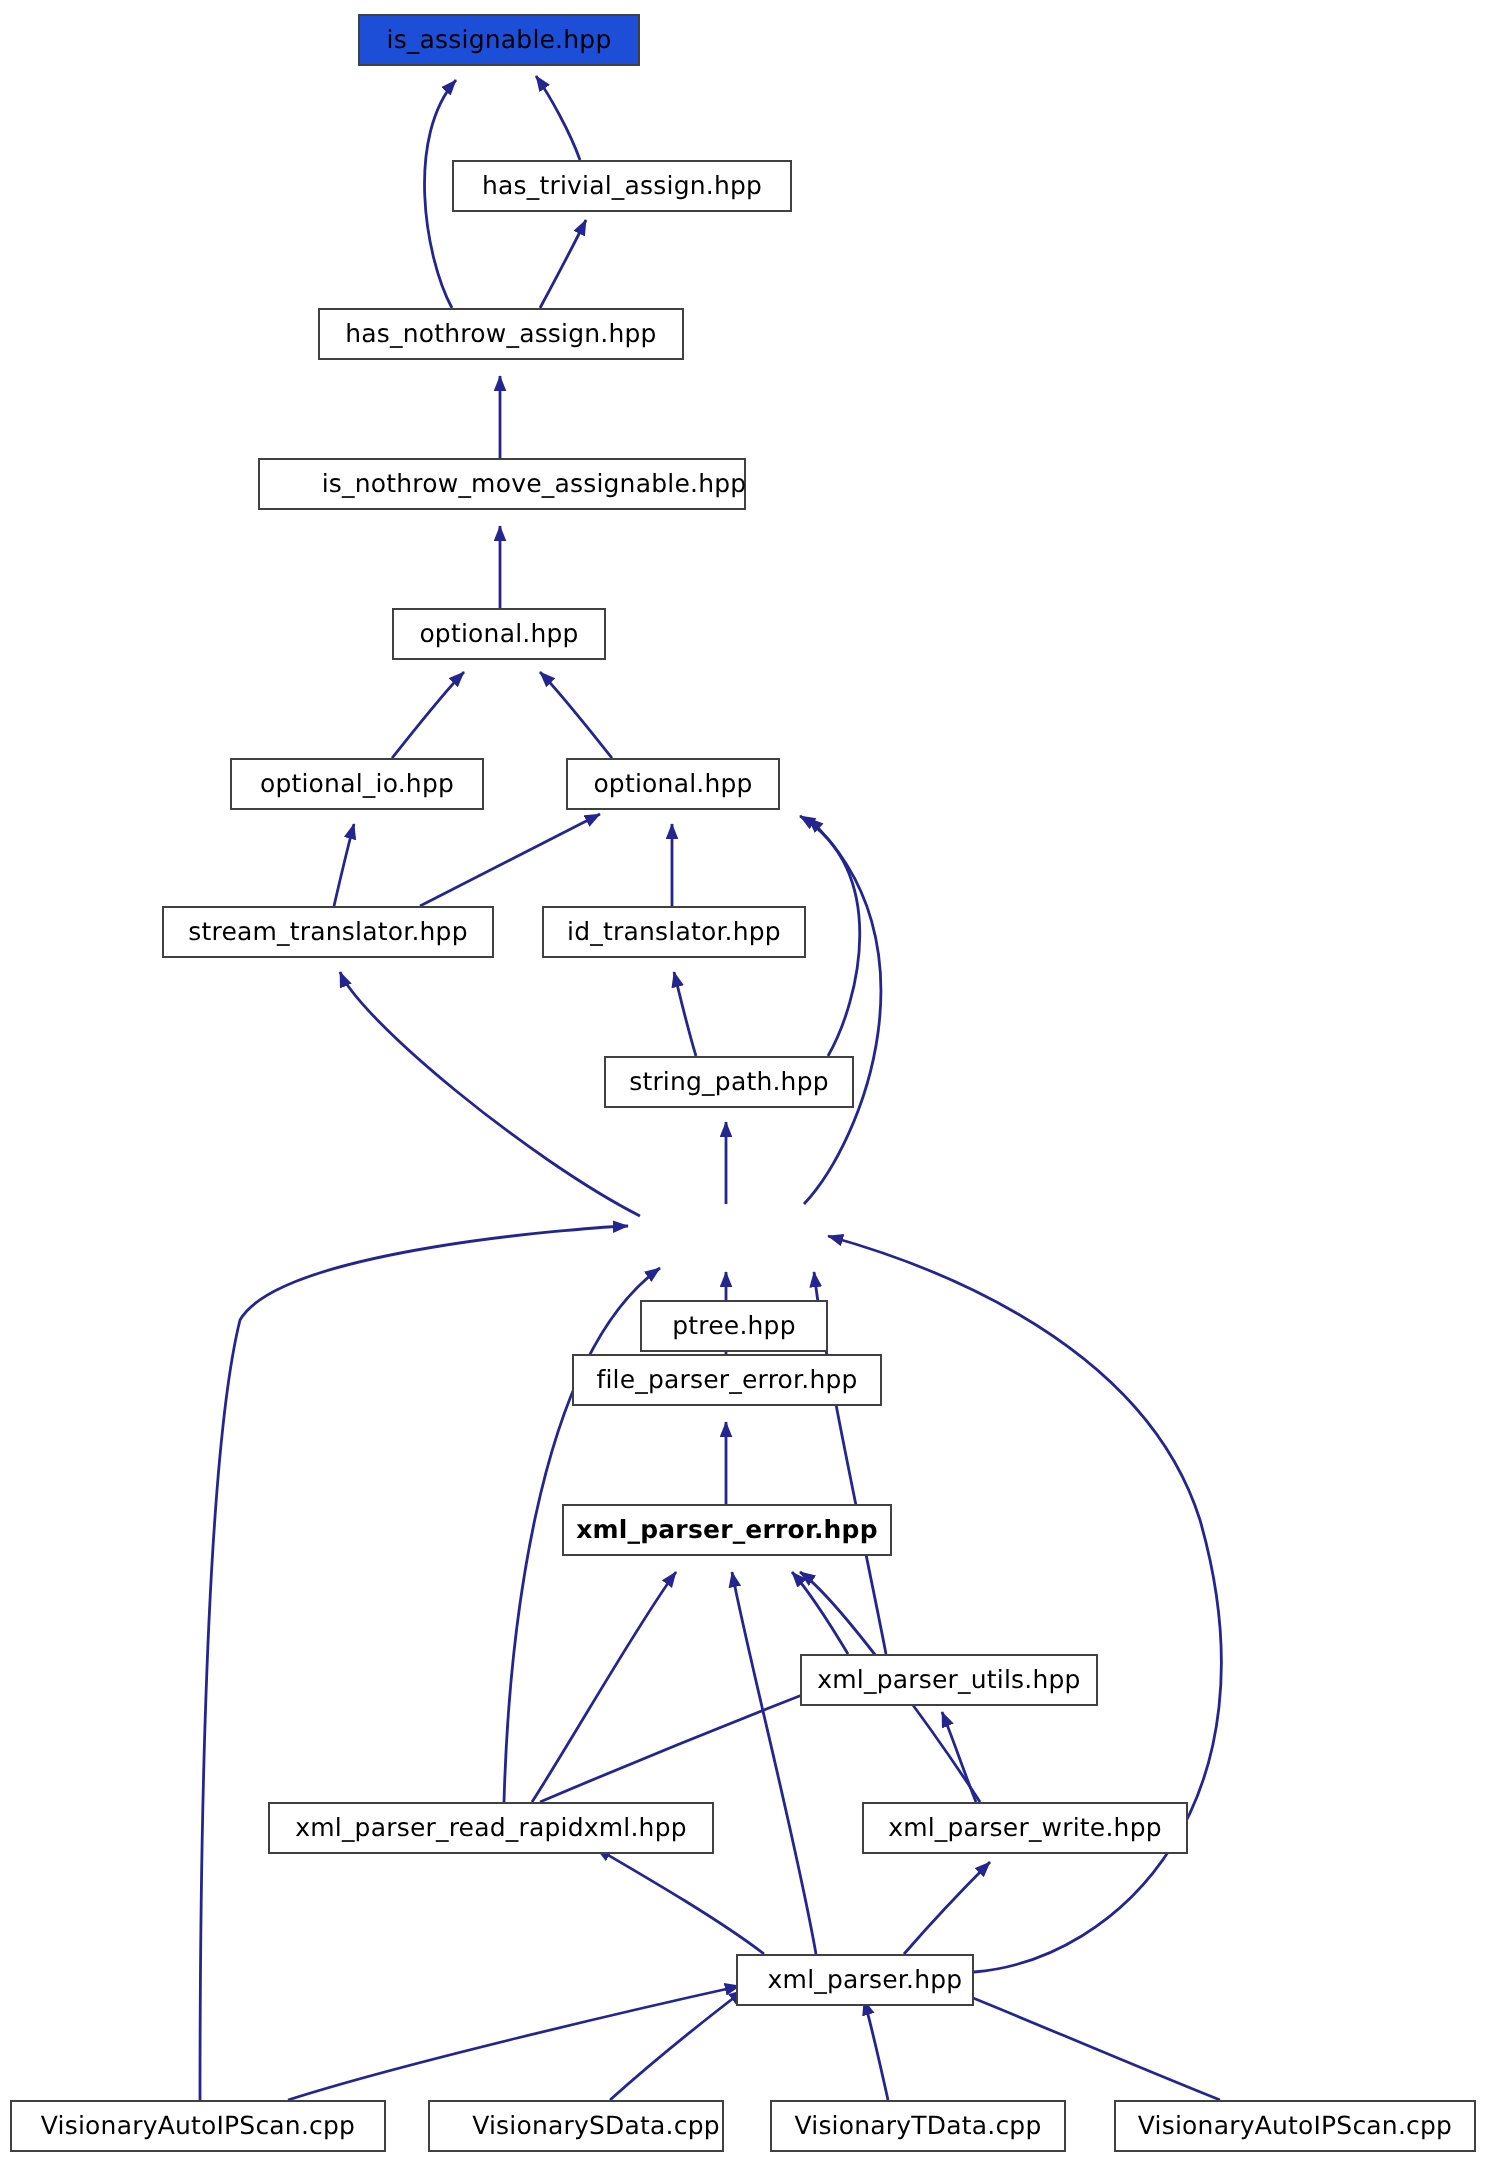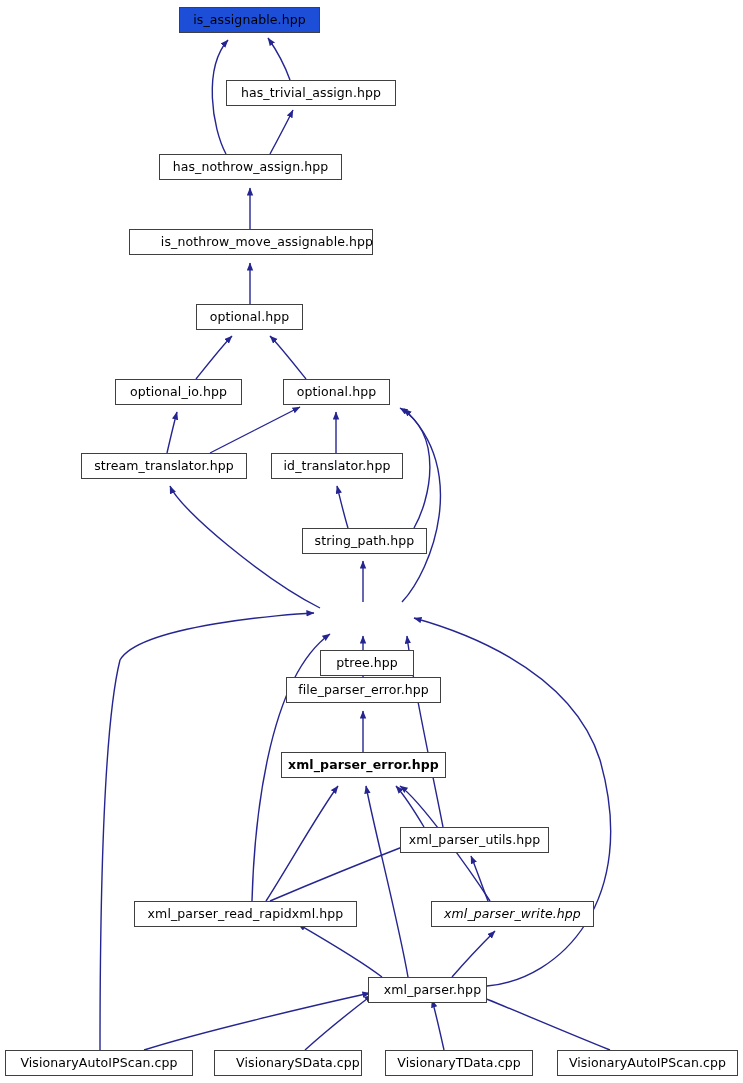--- a/index.html
+++ b/index.html
@@ -132,21 +132,21 @@
       </div>
       <div class="node" style="left: 281px; top: 752px; width: 165px; height: 26px; font-weight: bold;">
         <span class="node-label">xml_parser_error.hpp</span>
       </div>
       <div class="node" style="left: 400px; top: 827px; width: 149px; height: 26px;">
         <span class="node-label">xml_parser_utils.hpp</span>
       </div>
       <div class="node" style="left: 134px; top: 901px; width: 223px; height: 26px;">
         <span class="node-label">xml_parser_read_rapidxml.hpp</span>
       </div>
-      <div class="node" style="left: 431px; top: 901px; width: 163px; height: 26px; font-style: italic;">
+      <div class="node" style="left: 431px; top: 901px; width: 163px; height: 26px;">
         <span class="node-label">xml_parser_write.hpp</span>
       </div>
       <div class="node" style="left: 368px; top: 977px; width: 119px; height: 26px; padding-left: 10px;">
         <span class="node-label">xml_parser.hpp</span>
       </div>
       <div class="node" style="left: 5px; top: 1050px; width: 188px; height: 26px;">
         <span class="node-label">VisionaryAutoIPScan.cpp</span>
       </div>
       <div class="node" style="left: 214px; top: 1050px; width: 148px; height: 26px; padding-left: 20px;">
         <span class="node-label">VisionarySData.cpp</span>

